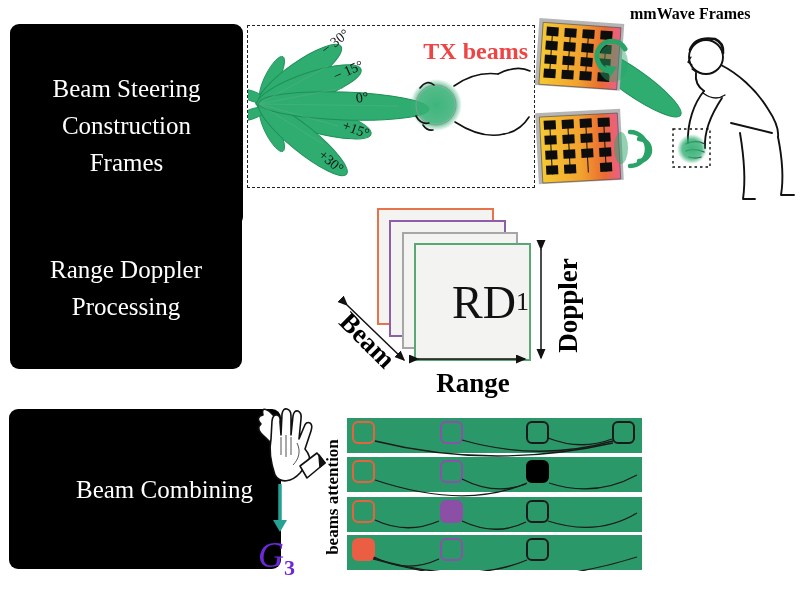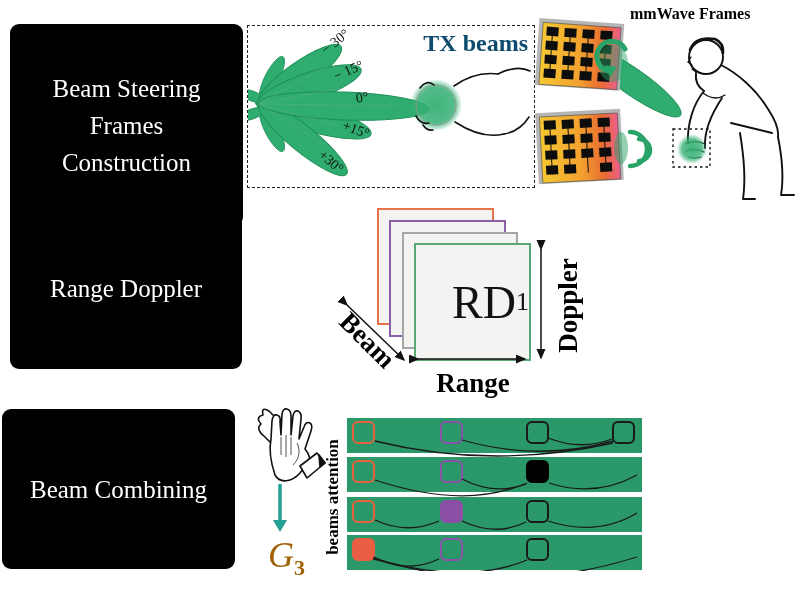--- a/index.html
+++ b/index.html
@@ -5,53 +5,54 @@
   html,body{margin:0;padding:0;background:#fff;}
   #canvas{position:relative;width:801px;height:601px;background:#fff;overflow:hidden;
           font-family:"Liberation Serif",serif;}
   .abs{position:absolute;}
   .stepbox{position:absolute;background:#000;border-radius:9px;color:#fff;
            display:flex;flex-direction:column;align-items:center;justify-content:center;
            text-align:center;font-size:25px;line-height:37px;}
   .stepbox .ln{white-space:pre-wrap;}
   .dashedbox{position:absolute;left:247px;top:25px;width:286px;height:161px;
              border:1.5px dashed #222;}
-  .txtitle{position:absolute;right:6px;top:4px;font-weight:bold;font-size:24px;color:#0c4a6e;}
+  .txtitle{position:absolute;right:6px;top:12px;font-weight:bold;font-size:24px;color:#ef4444;}
   .anglbl{position:absolute;font-size:14px;color:#111;white-space:nowrap;}
   .radartitle{position:absolute;left:630px;top:5px;font-weight:bold;font-size:16px;color:#000;}
   .frame{position:absolute;background:#f3f3f2;border:2px solid #999;}
   .rd1{position:absolute;left:414px;top:243px;width:113px;height:114px;
        display:flex;align-items:center;justify-content:center;
        font-size:46px;color:#111;background:#f3f3f2;border:2px solid #5ba675;}
   .rd1 sub{font-size:26px;line-height:0;}
   .axislbl{position:absolute;font-weight:bold;font-size:27px;color:#000;text-align:center;}
-  .g3{position:absolute;left:268px;top:534px;font-size:36px;color:#a16207;}
+  .g3{position:absolute;left:258px;top:534px;font-size:36px;color:#6d28d9;}
   .g3 .gi{font-style:italic;}
   .g3 sub{font-size:22px;line-height:0;font-weight:bold;}
   .battn{position:absolute;left:258px;top:487px;width:150px;height:20px;
          transform:rotate(-90deg);font-weight:bold;font-size:17px;text-align:center;color:#000;}
   #attn-bars{position:absolute;left:347px;top:418px;width:295px;height:153px;}
   .bar{position:absolute;left:0;width:295px;height:35px;}
   .sq{position:absolute;width:23px;height:23px;border-radius:6px;box-sizing:border-box;}
   .arcs{position:absolute;left:0;top:0;pointer-events:none;}
 </style>
 </head>
 <body>
 
 <div id="canvas">
 
   <div class="stepbox" style="left:10px;top:24px;width:233px;height:202px;">
     <div class="ln">Beam Steering</div>
+    <div class="ln">Construction</div>
     <div class="ln">Frames</div>
-    <div class="ln">Construction</div>
   </div>
   <div class="stepbox" style="left:10px;top:207px;width:232px;height:162px;">
     <div class="ln">Range Doppler</div>
-  </div>
-  <div class="stepbox" style="left:2px;top:409px;width:233px;height:160px;">
+    <div class="ln">Processing</div>
+  </div>
+  <div class="stepbox" style="left:9px;top:409px;width:233px;height:160px;padding-left:39px;">
     <div class="ln">Beam Combining</div>
   </div>
 
   <div class="dashedbox">
     <svg class="abs" style="left:0;top:0;" width="286" height="161" viewBox="0 0 286 161">
       <defs>
         <radialGradient id="glow" cx="50%" cy="50%" r="50%">
           <stop offset="0%" stop-color="#35b075" stop-opacity="0.95"></stop>
           <stop offset="70%" stop-color="#35b075" stop-opacity="0.85"></stop>
           <stop offset="100%" stop-color="#35b075" stop-opacity="0"></stop>

